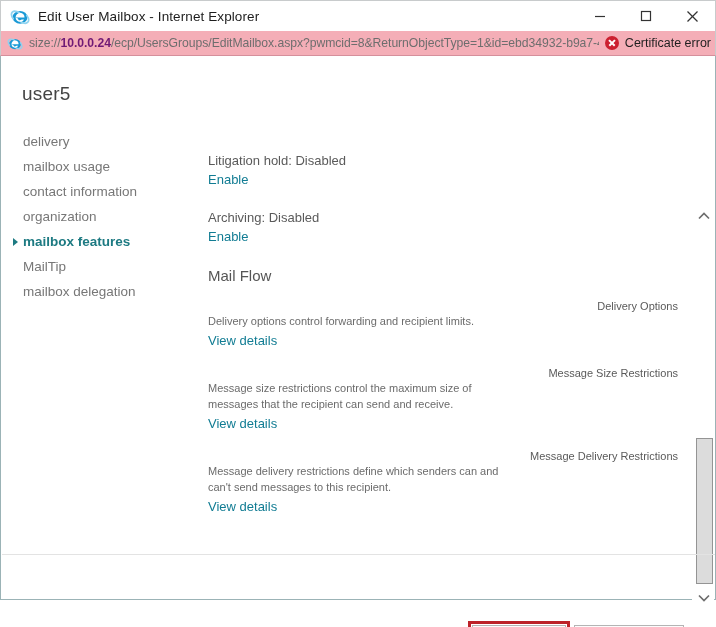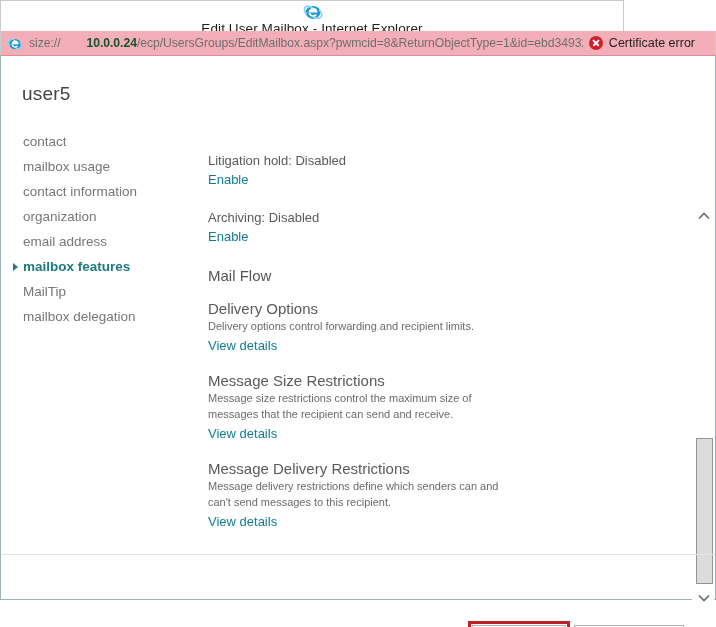--- a/index.html
+++ b/index.html
@@ -16,28 +16,27 @@
     width: 716px;
     height: 627px;
     background: #ffffff;
     overflow: hidden;
   }
 
   
   #titlebar {
     position: absolute;
     left: 0; top: 0;
-    width: 624px; height: 31px;
+    width: 716px; height: 31px;
     background: #ffffff;
     border-top: 1px solid #c8cbcc;
     border-left: 1px solid #c8cbcc;
     border-right: 1px solid #c8cbcc;
     display: flex;
     align-items: center;
-    flex-direction: column;
   }
   #ie-logo {
     width: 20px; height: 20px;
     margin-left: 9px; margin-right: 8px;
     flex: 0 0 auto;
     position: relative;
   }
   #title-text {
     font-size: 13.5px;
     color: #1d1d1d;
@@ -78,26 +77,26 @@
     position: relative;
   }
   #url {
     font-size: 12.2px;
     color: #6e6e6e;
     white-space: nowrap;
     overflow: hidden;
     flex: 1 1 auto;
     letter-spacing: -0.05px;
   }
-  #url .host { color: #14532d; font-weight: bold; padding-left: 26px; }
+  #url .host { color: #701a75; font-weight: bold; }
   #cert-error {
     display: flex;
     align-items: center;
     flex: 0 0 auto;
-    margin-right: 20px;
+    margin-right: 4px;
     padding-left: 6px;
   }
   #cert-icon {
     width: 14px; height: 14px;
     border-radius: 50%;
     background: #cc2030;
     margin-right: 6px;
     position: relative;
     flex: 0 0 auto;
   }
@@ -174,23 +173,24 @@
     overflow: hidden;
   }
   .blk { margin-bottom: 22px; }
   .blk.tight { margin-bottom: 18px; }
   .section-head {
     font-size: 15px;
     color: #555555;
     margin-bottom: 16px;
   }
   .sub-head {
-    font-size: 15px;
+    font-size: 11px;
     color: #5a5a5a;
     margin-bottom: 1px;
+    text-align: right;
   }
   .status-line {
     font-size: 13px;
     color: #5a5a5a;
     margin-bottom: 1px;
   }
   .desc {
     font-size: 11px;
     color: #6b6b6b;
     line-height: 16.5px;
@@ -316,33 +316,30 @@
       <span id="cert-label">Certificate error</span>
     </span>
   </div>
 
   <div id="page">
 
     <div id="user-title">user5</div>
 
     <div id="nav">
       <div class="nav-item">
-        <span>contact</span>
+        <span>delivery</span>
       </div>
       <div class="nav-item">
         <span>mailbox usage</span>
       </div>
       <div class="nav-item">
         <span>contact information</span>
       </div>
       <div class="nav-item">
         <span>organization</span>
-      </div>
-      <div class="nav-item">
-        <span>email address</span>
       </div>
       <div class="nav-item selected">
         <span class="arrow"></span>
         <span>mailbox features</span>
       </div>
       <div class="nav-item">
         <span>MailTip</span>
       </div>
       <div class="nav-item">
         <span>mailbox delegation</span>

